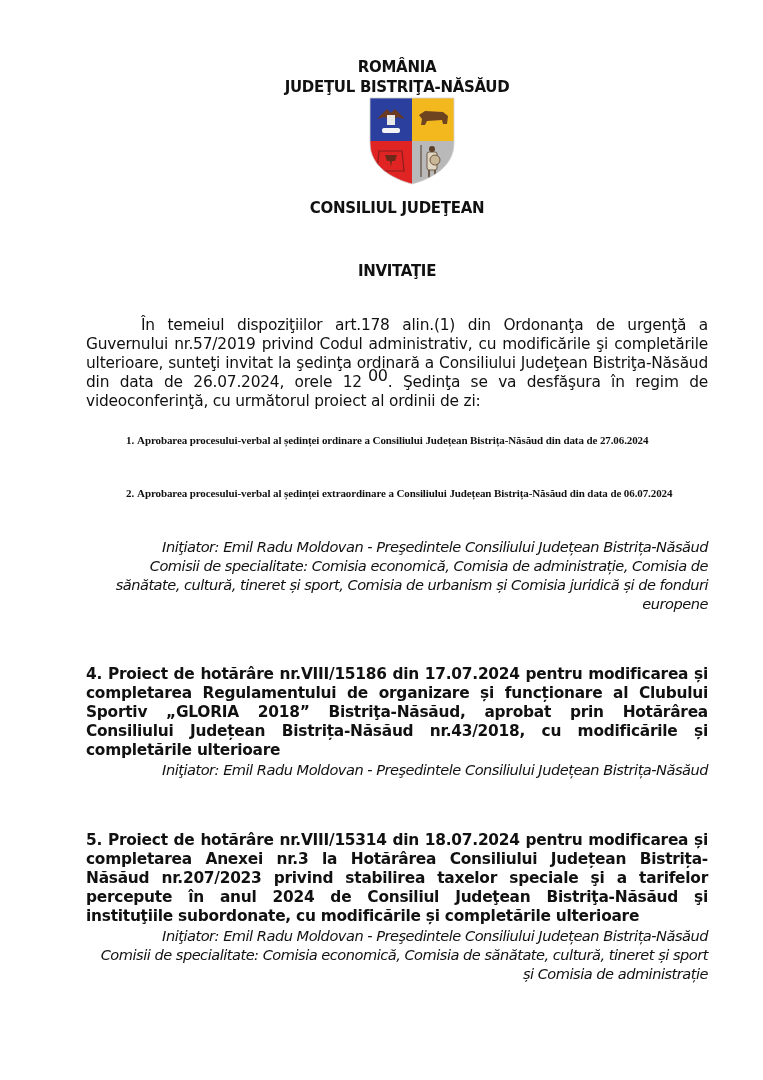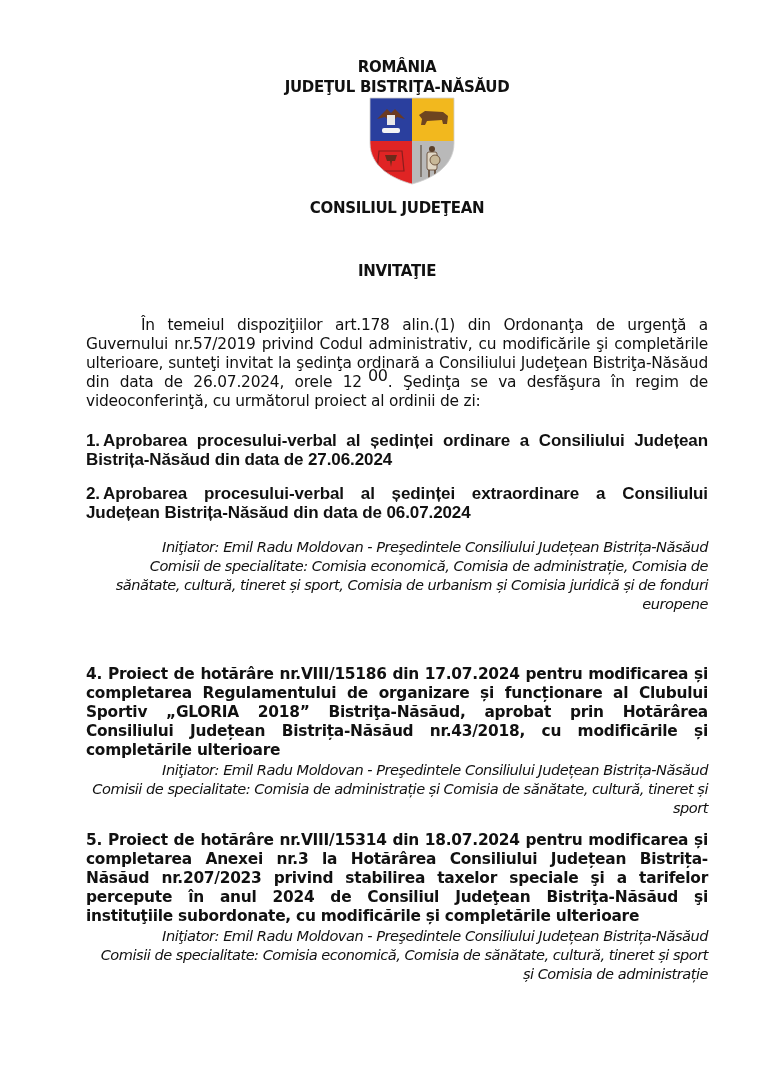--- a/index.html
+++ b/index.html
@@ -75,23 +75,24 @@
     width: 622px;
   }
   .item-title {
     font-weight: bold;
     font-size: 15.4px;
     line-height: 19px;
     text-align: justify;
     letter-spacing: -0.25px;
   }
   .item-title.condensed {
-    font-family: Liberation Sans, sans-serif;
-    font-size: 17px;
+    font-family: Liberation Serif, serif;
+    font-size: 11px;
     letter-spacing: -0.1px;
+    margin-left: 40px;
   }
   .item-meta {
     font-style: italic;
     font-size: 14.6px;
     line-height: 19px;
     letter-spacing: -0.5px;
     font-family: "DejaVu Sans", sans-serif;
   }
   .item-meta div { text-align: right; }
 </style>
@@ -158,21 +159,20 @@
     <div class="item-meta">
       <div>Iniţiator: Emil Radu Moldovan - Preşedintele Consiliului Județean Bistrița-Năsăud</div>
       <div>Comisii de specialitate: Comisia economică, Comisia de administrație, Comisia de sănătate, cultură, tineret și sport, Comisia de urbanism și Comisia juridică și de fonduri europene</div>
     </div>
   </div>
 
   <div class="agenda-item" style="top:665px;">
     <div class="item-title"><span>4.</span> <span>Proiect de hotărâre nr.VIII/15186 din 17.07.2024 pentru modificarea și completarea Regulamentului de organizare și funcționare al Clubului Sportiv „GLORIA 2018” Bistriţa-Năsăud, aprobat prin Hotărârea Consiliului Județean Bistrița-Năsăud nr.43/2018, cu modificările și completările ulterioare</span></div>
     <div class="item-meta">
       <div>Iniţiator: Emil Radu Moldovan - Preşedintele Consiliului Județean Bistrița-Năsăud</div>
-      <div>Comisii de specialitate: Comisia de administrație și Comisia de sănătate, cultură, tineret și sport</div>
     </div>
   </div>
 
   <div class="agenda-item" style="top:831px;">
     <div class="item-title"><span>5.</span> <span>Proiect de hotărâre nr.VIII/15314 din 18.07.2024 pentru modificarea și completarea Anexei nr.3 la Hotărârea Consiliului Județean Bistrița-Năsăud nr.207/2023 privind stabilirea taxelor speciale şi a tarifelor percepute în anul 2024 de Consiliul Judeţean Bistriţa-Năsăud şi instituţiile subordonate, cu modificările și completările ulterioare</span></div>
     <div class="item-meta">
       <div>Iniţiator: Emil Radu Moldovan - Preşedintele Consiliului Județean Bistrița-Năsăud</div>
       <div>Comisii de specialitate: Comisia economică, Comisia de sănătate, cultură, tineret și sport și Comisia de administrație</div>
     </div>
   </div>

